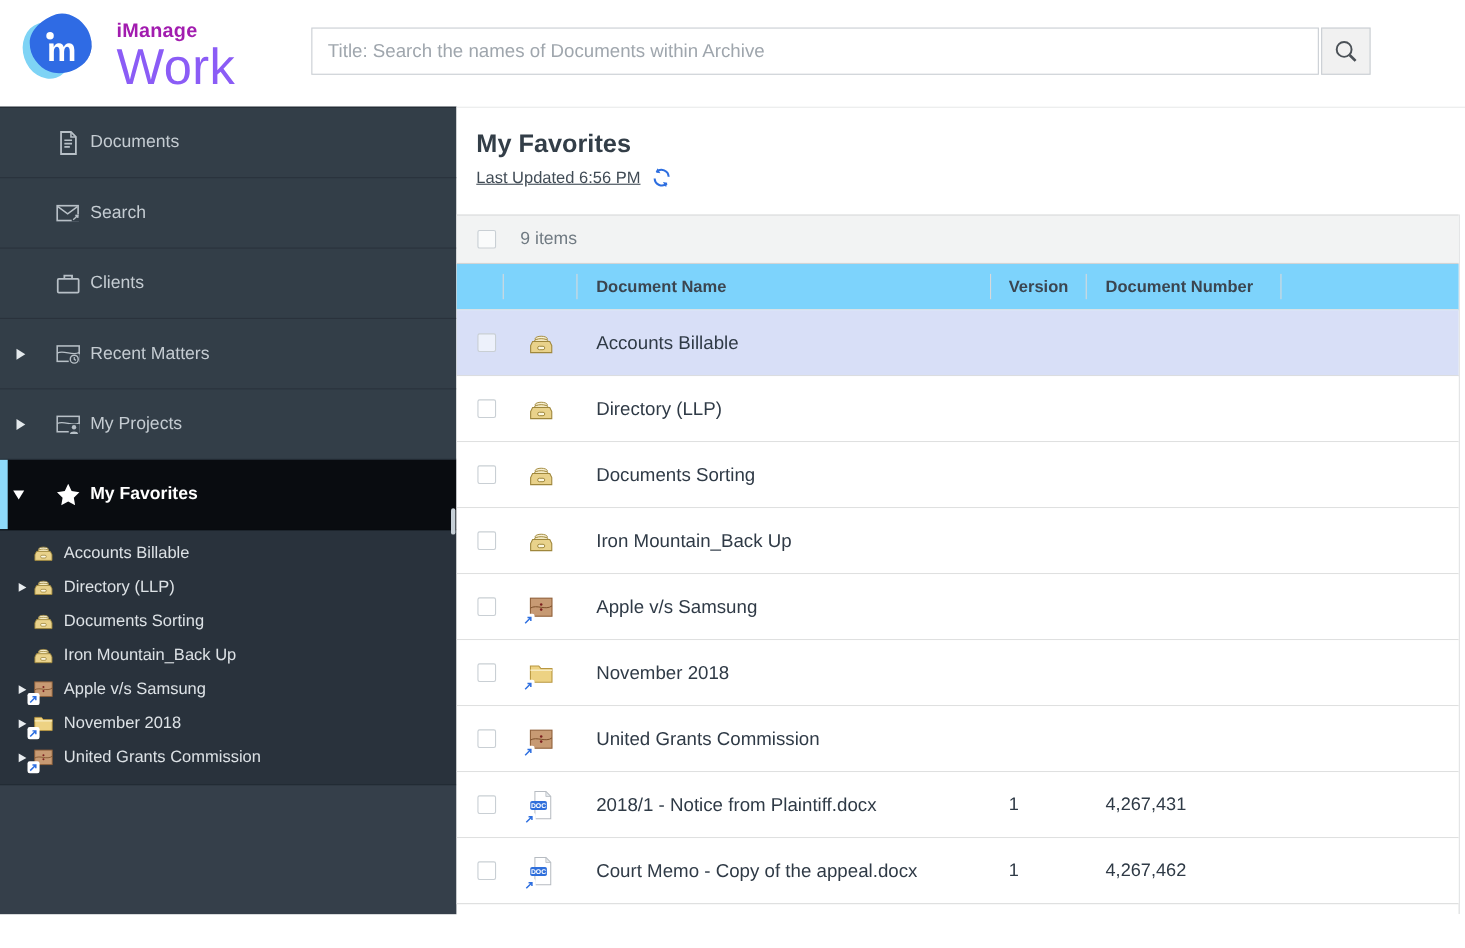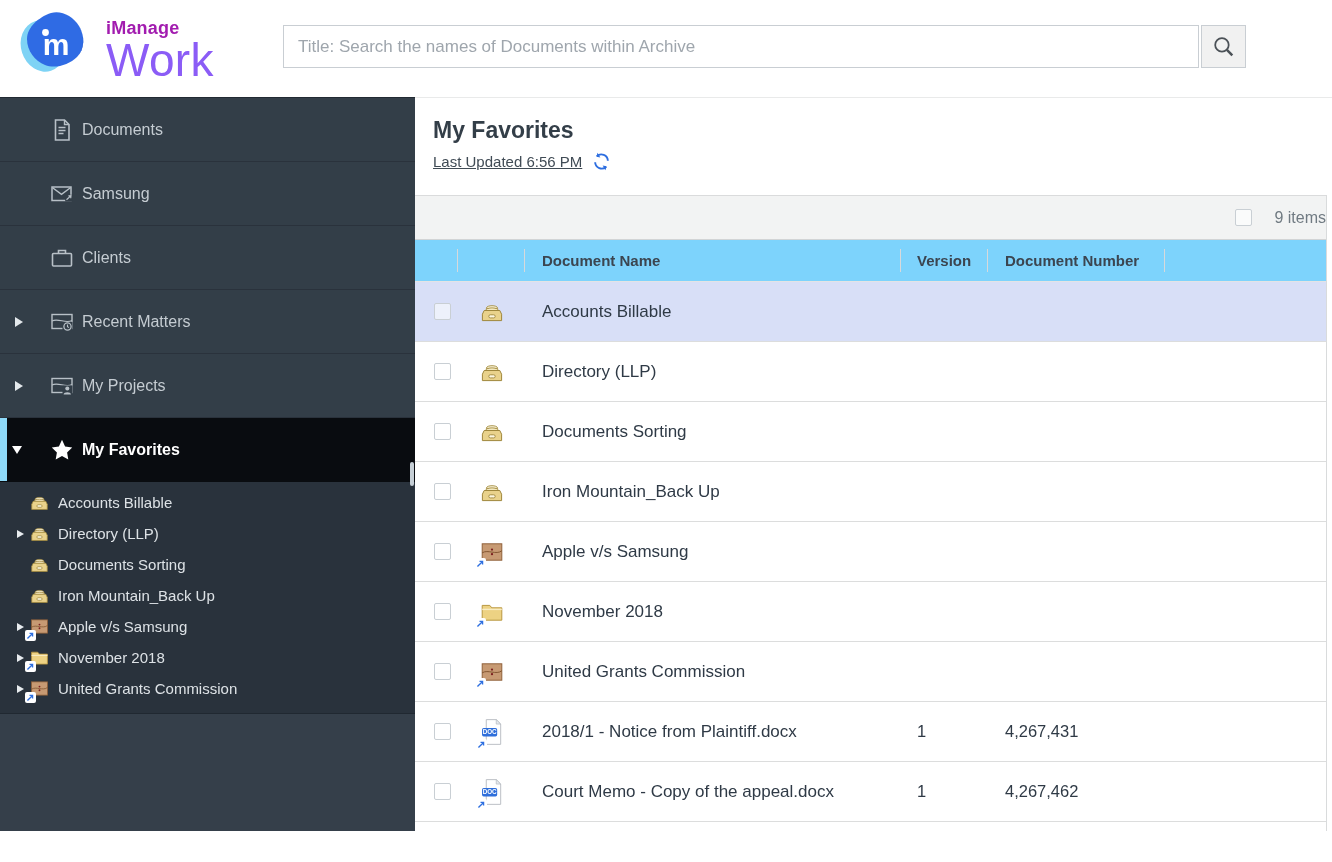--- a/index.html
+++ b/index.html
@@ -64,21 +64,21 @@
   .main { flex:1; position:relative; background:#fff; border-top:1px solid #e9eaea; overflow:hidden; }
   .page-title { margin:19px 0 0 18px; font-size:23px; font-weight:700; color:#333e48; }
   .subtitle { margin:8px 0 0 18px; display:flex; align-items:center; gap:10px;
               font-size:15px; color:#404b55;text-decoration:underline; }
   .refresh-btn { width:19px; height:19px; cursor:pointer; background:none; border:none; padding:0; }
   .refresh-btn svg { width:19px; height:19px; }
 
   .scroll-region { position:absolute; left:0; right:5px; top:97px; bottom:0;
                    border-right:1px solid #d9dbdc; }
   .items-bar { height:45px; background:#f2f3f3; border-top:1px solid #dadbdc;
-               border-bottom:1px solid #d2d4d5; display:flex; align-items:center;justify-content:flex-end; }
+               border-bottom:1px solid #d2d4d5; display:flex; align-items:center; }
   .items-count { margin-left:22px; font-size:16px; color:#707a82; }
   .checkbox { width:17px; height:17px; border:1px solid #c9cfd4; border-radius:2px;
               background:rgba(255,255,255,.55); cursor:pointer; flex:none; }
   .items-bar .checkbox { margin-left:19px; background:#fafbfb; }
 
   .table-head { height:42px; display:flex; align-items:center; border-bottom:1px solid #e3e4e5;
                 font-size:15px; font-weight:600; color:#3b4550; background:#7dd3fc; }
   .cell { position:relative; height:100%; display:flex; align-items:center; }
   .c-check { width:43px; }
   .c-icon { width:67px; justify-content:center; }
@@ -199,21 +199,21 @@
     <div class="nav-item">
       <span class="nicon"><svg>
             <use href="#i-page"></use>
           </svg></span>
       <span class="nlabel">Documents</span>
     </div>
     <div class="nav-item">
       <span class="nicon"><svg>
             <use href="#i-email"></use>
           </svg></span>
-      <span class="nlabel">Samsung</span>
+      <span class="nlabel">Search</span>
     </div>
     <div class="nav-item">
       <span class="nicon"><svg>
             <use href="#i-case"></use>
           </svg></span>
       <span class="nlabel">Clients</span>
     </div>
     <div class="nav-item">
       <span class="caret-r"></span>
       <span class="nicon"><svg>

